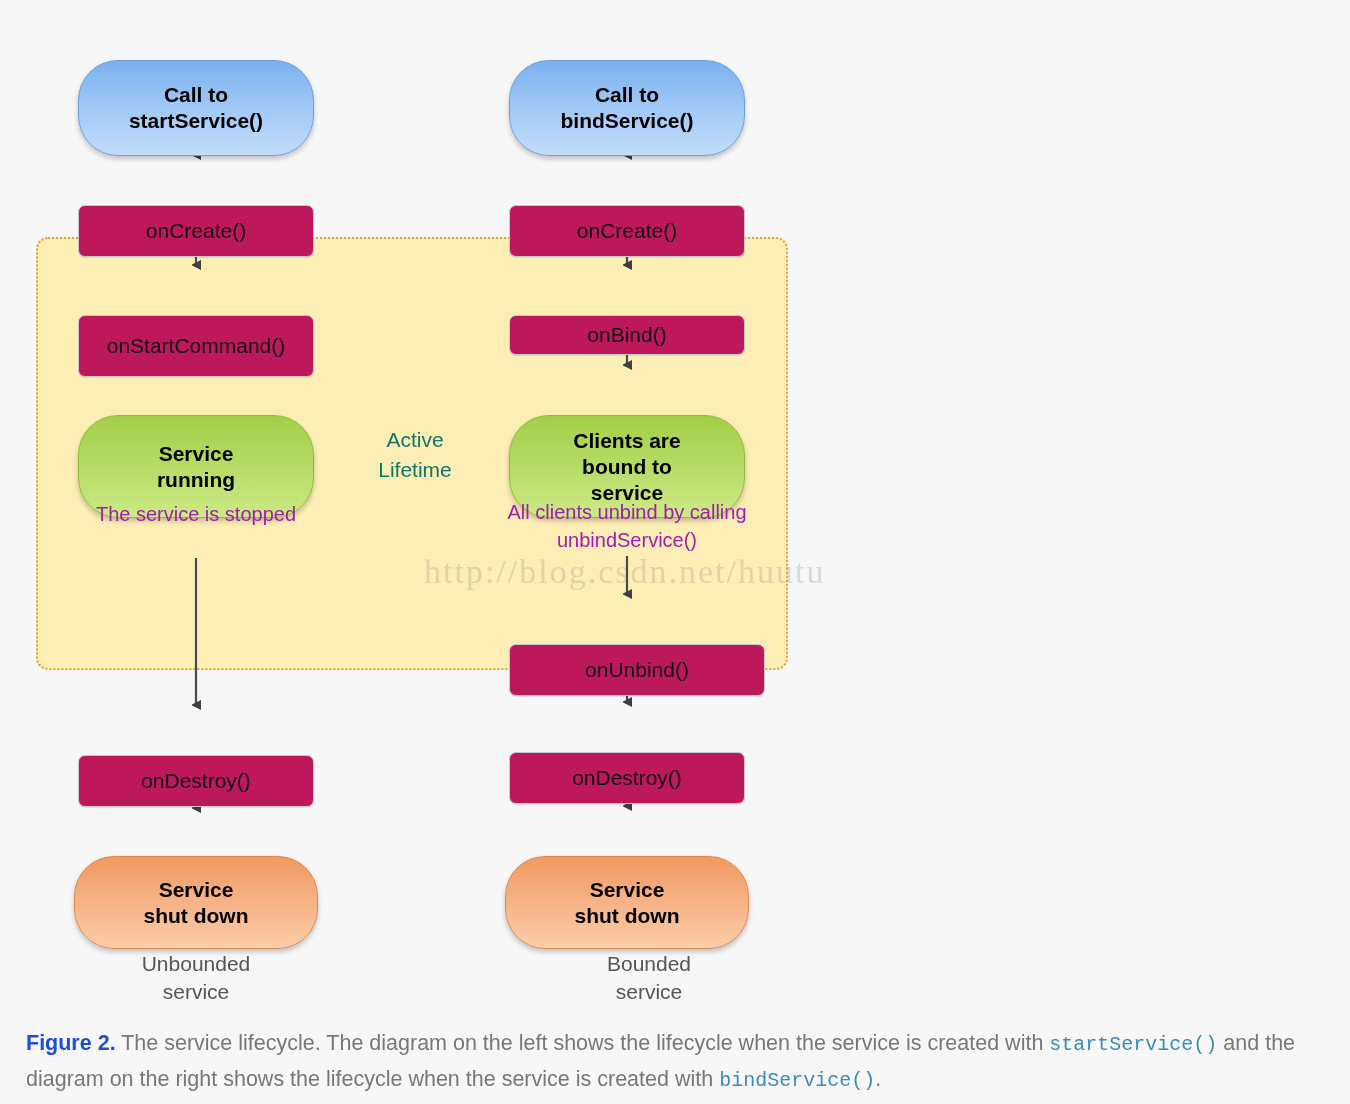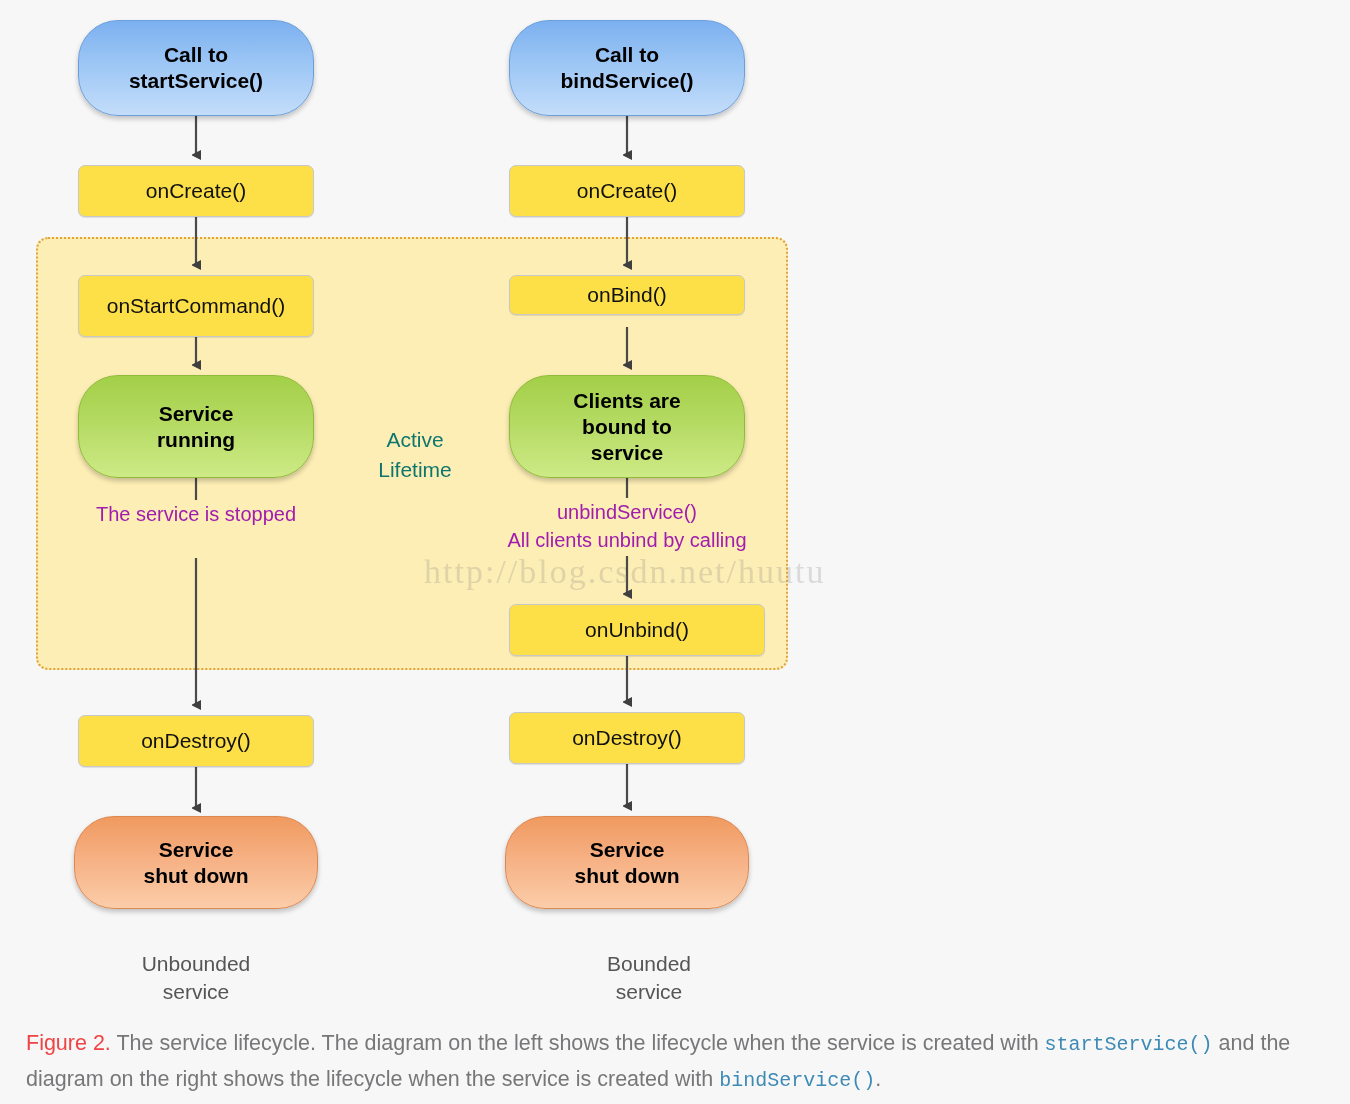--- a/index.html
+++ b/index.html
@@ -46,25 +46,26 @@
   }
 
   
   .node {
     position: absolute;
     box-sizing: border-box;
     display: flex;
     align-items: center;
     justify-content: center;
     text-align: center;
+    margin-top: 40px;
   }
 
   
   .box-method {
-    background: #fde047;
+    background: #be185d;
     border: 1px solid #c8c8ca;
     border-radius: 7px;
     color: #111;
     font-size: 21px;
     box-shadow: 0 1px 1px rgba(0,0,0,0.10);
   }
 
   
   .capsule {
     border-radius: 40px;
@@ -123,22 +124,22 @@
   .figcaption {
     position: absolute;
     left: 26px;
     top: 1026px;
     width: 1310px;
     font-size: 21.5px;
     line-height: 34px;
     color: #77777a;
   }
   .figcaption .lead {
-    color: #ef4444;
-    font-weight: normal;
+    color: #1d4ed8;
+    font-weight: bold;
   }
   .figcaption .code {
     font-family: "Liberation Mono", monospace;
     color: #3c8ab5;
     font-size: 20px;
   }
 
   
   #arrows { position: absolute; left: 0; top: 0; }
 </style>
@@ -240,22 +241,22 @@
 
   <div class="node capsule capsule-green" style="left:509px; top:375px; width:236px; height:103px;">
     <div>
       <div>Clients are</div>
       <div>bound to</div>
       <div>service</div>
     </div>
   </div>
 
   <div class="annot" style="left:457px; top:498px; width:340px;">
+    <div>All clients unbind by calling</div>
     <div>unbindService()</div>
-    <div>All clients unbind by calling</div>
   </div>
 
   <div class="node box-method" style="left:509px; top:604px; width:256px; height:52px;">
     <span>onUnbind()</span>
   </div>
 
   <div class="node box-method" style="left:509px; top:712px; width:236px; height:52px;">
     <span>onDestroy()</span>
   </div>
 

